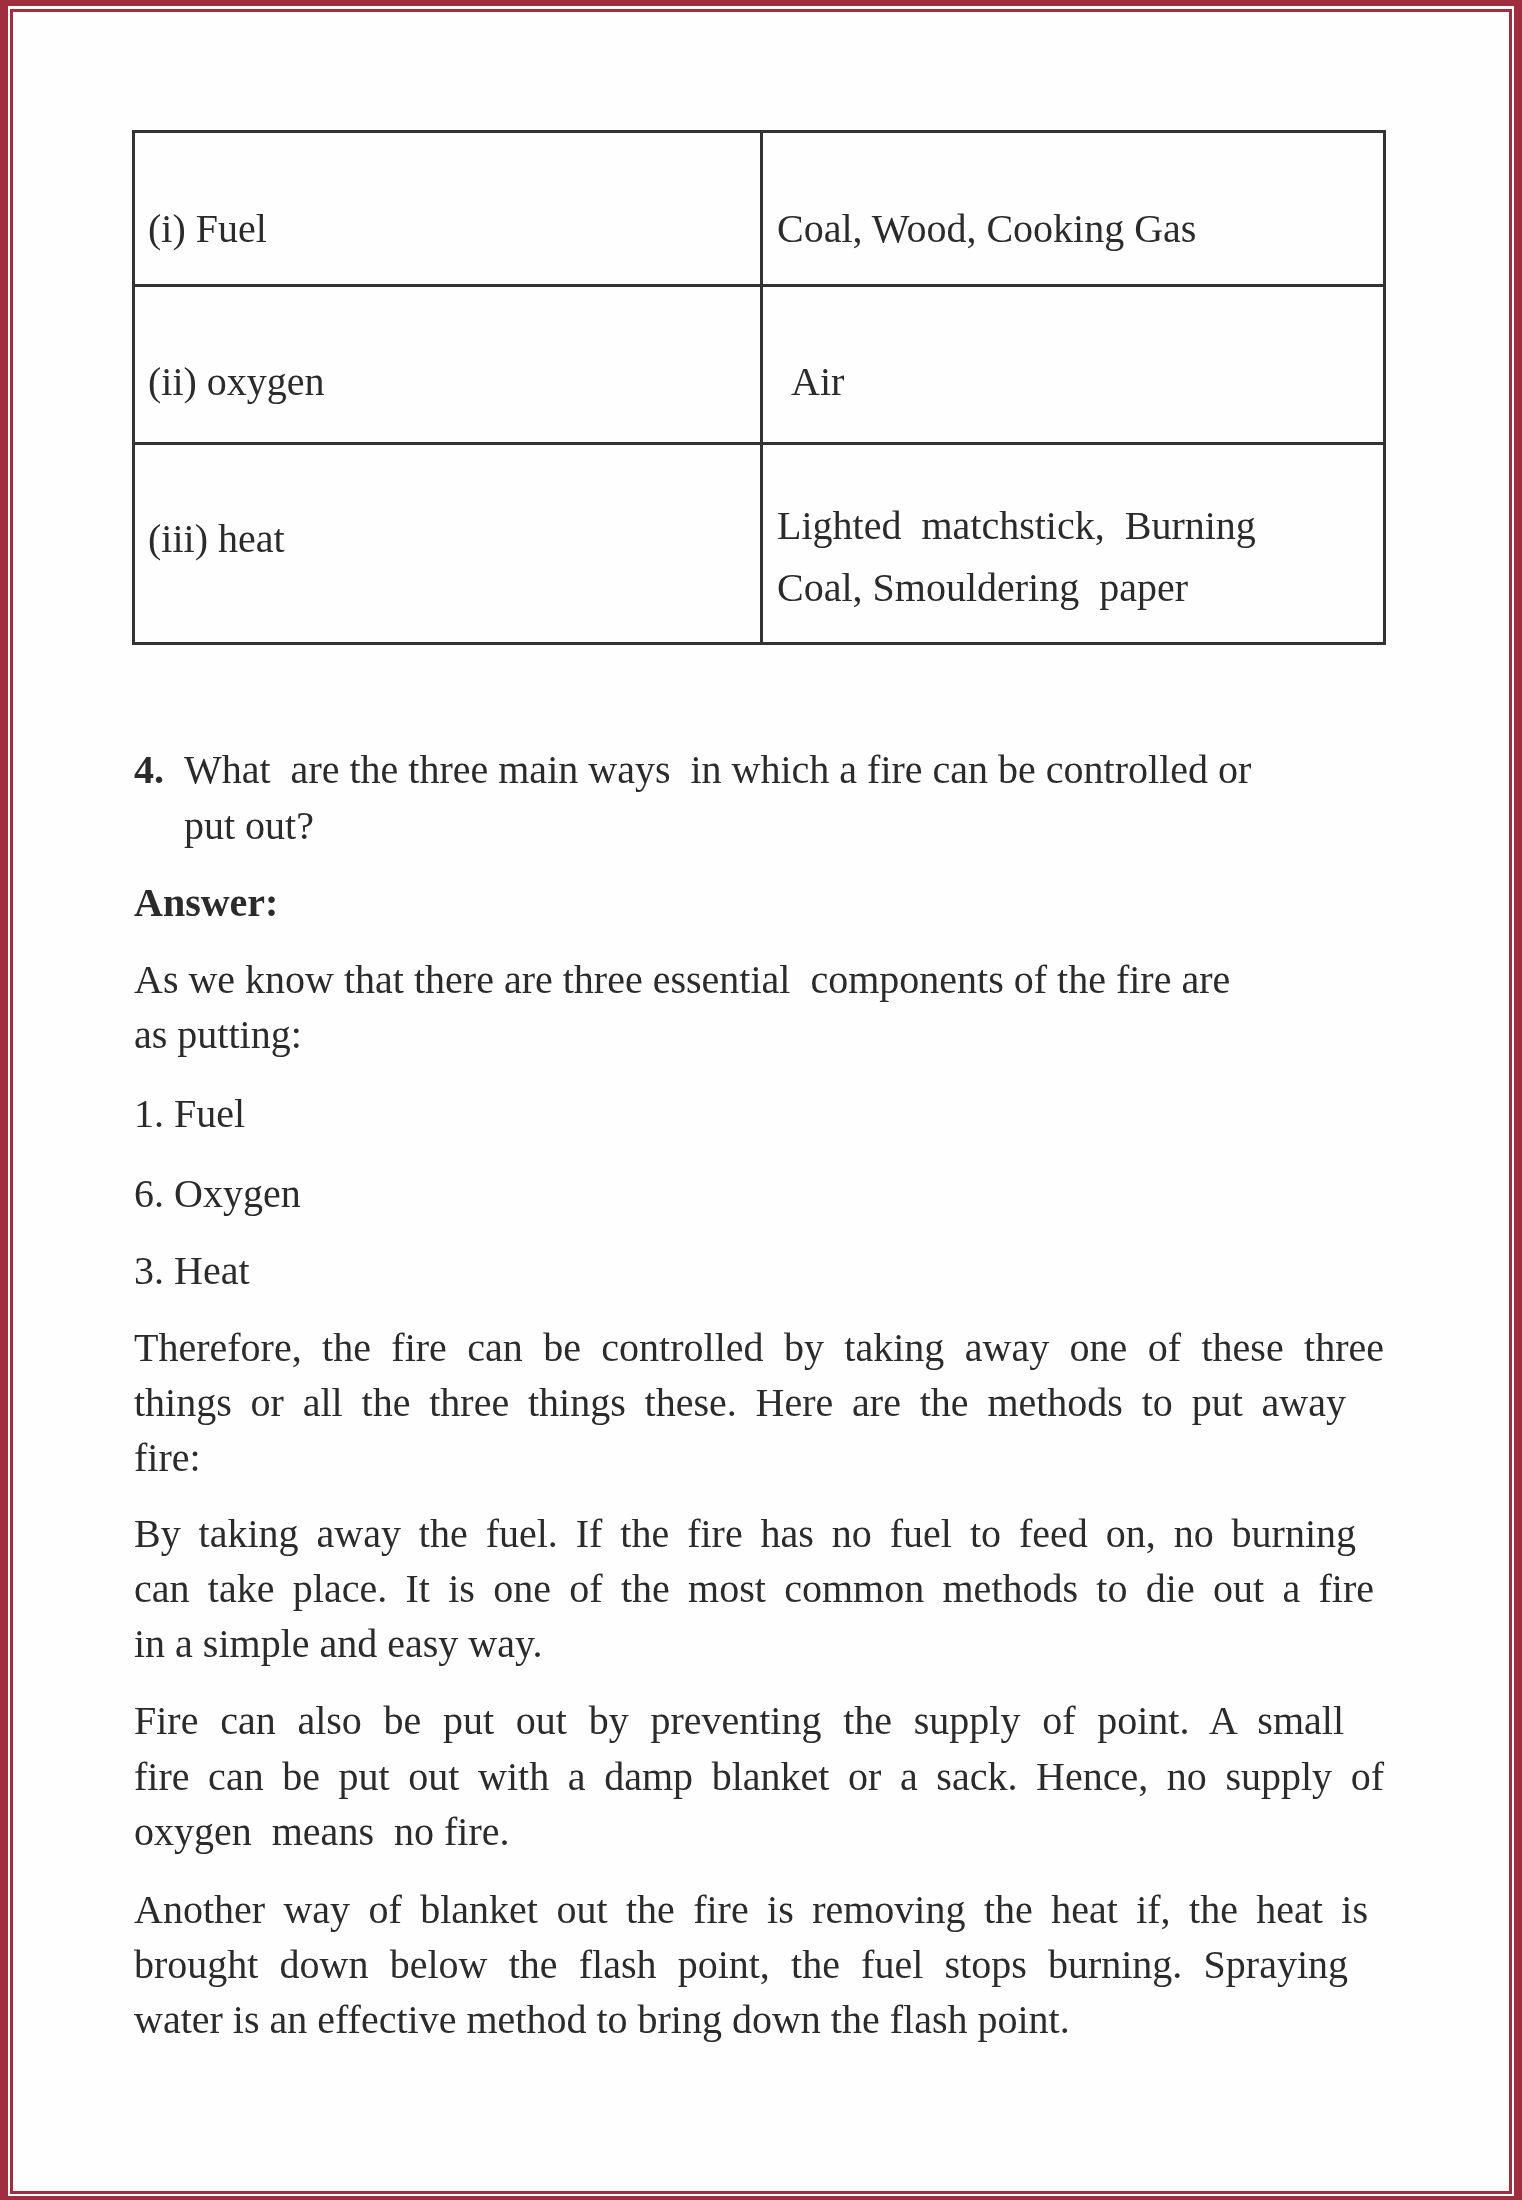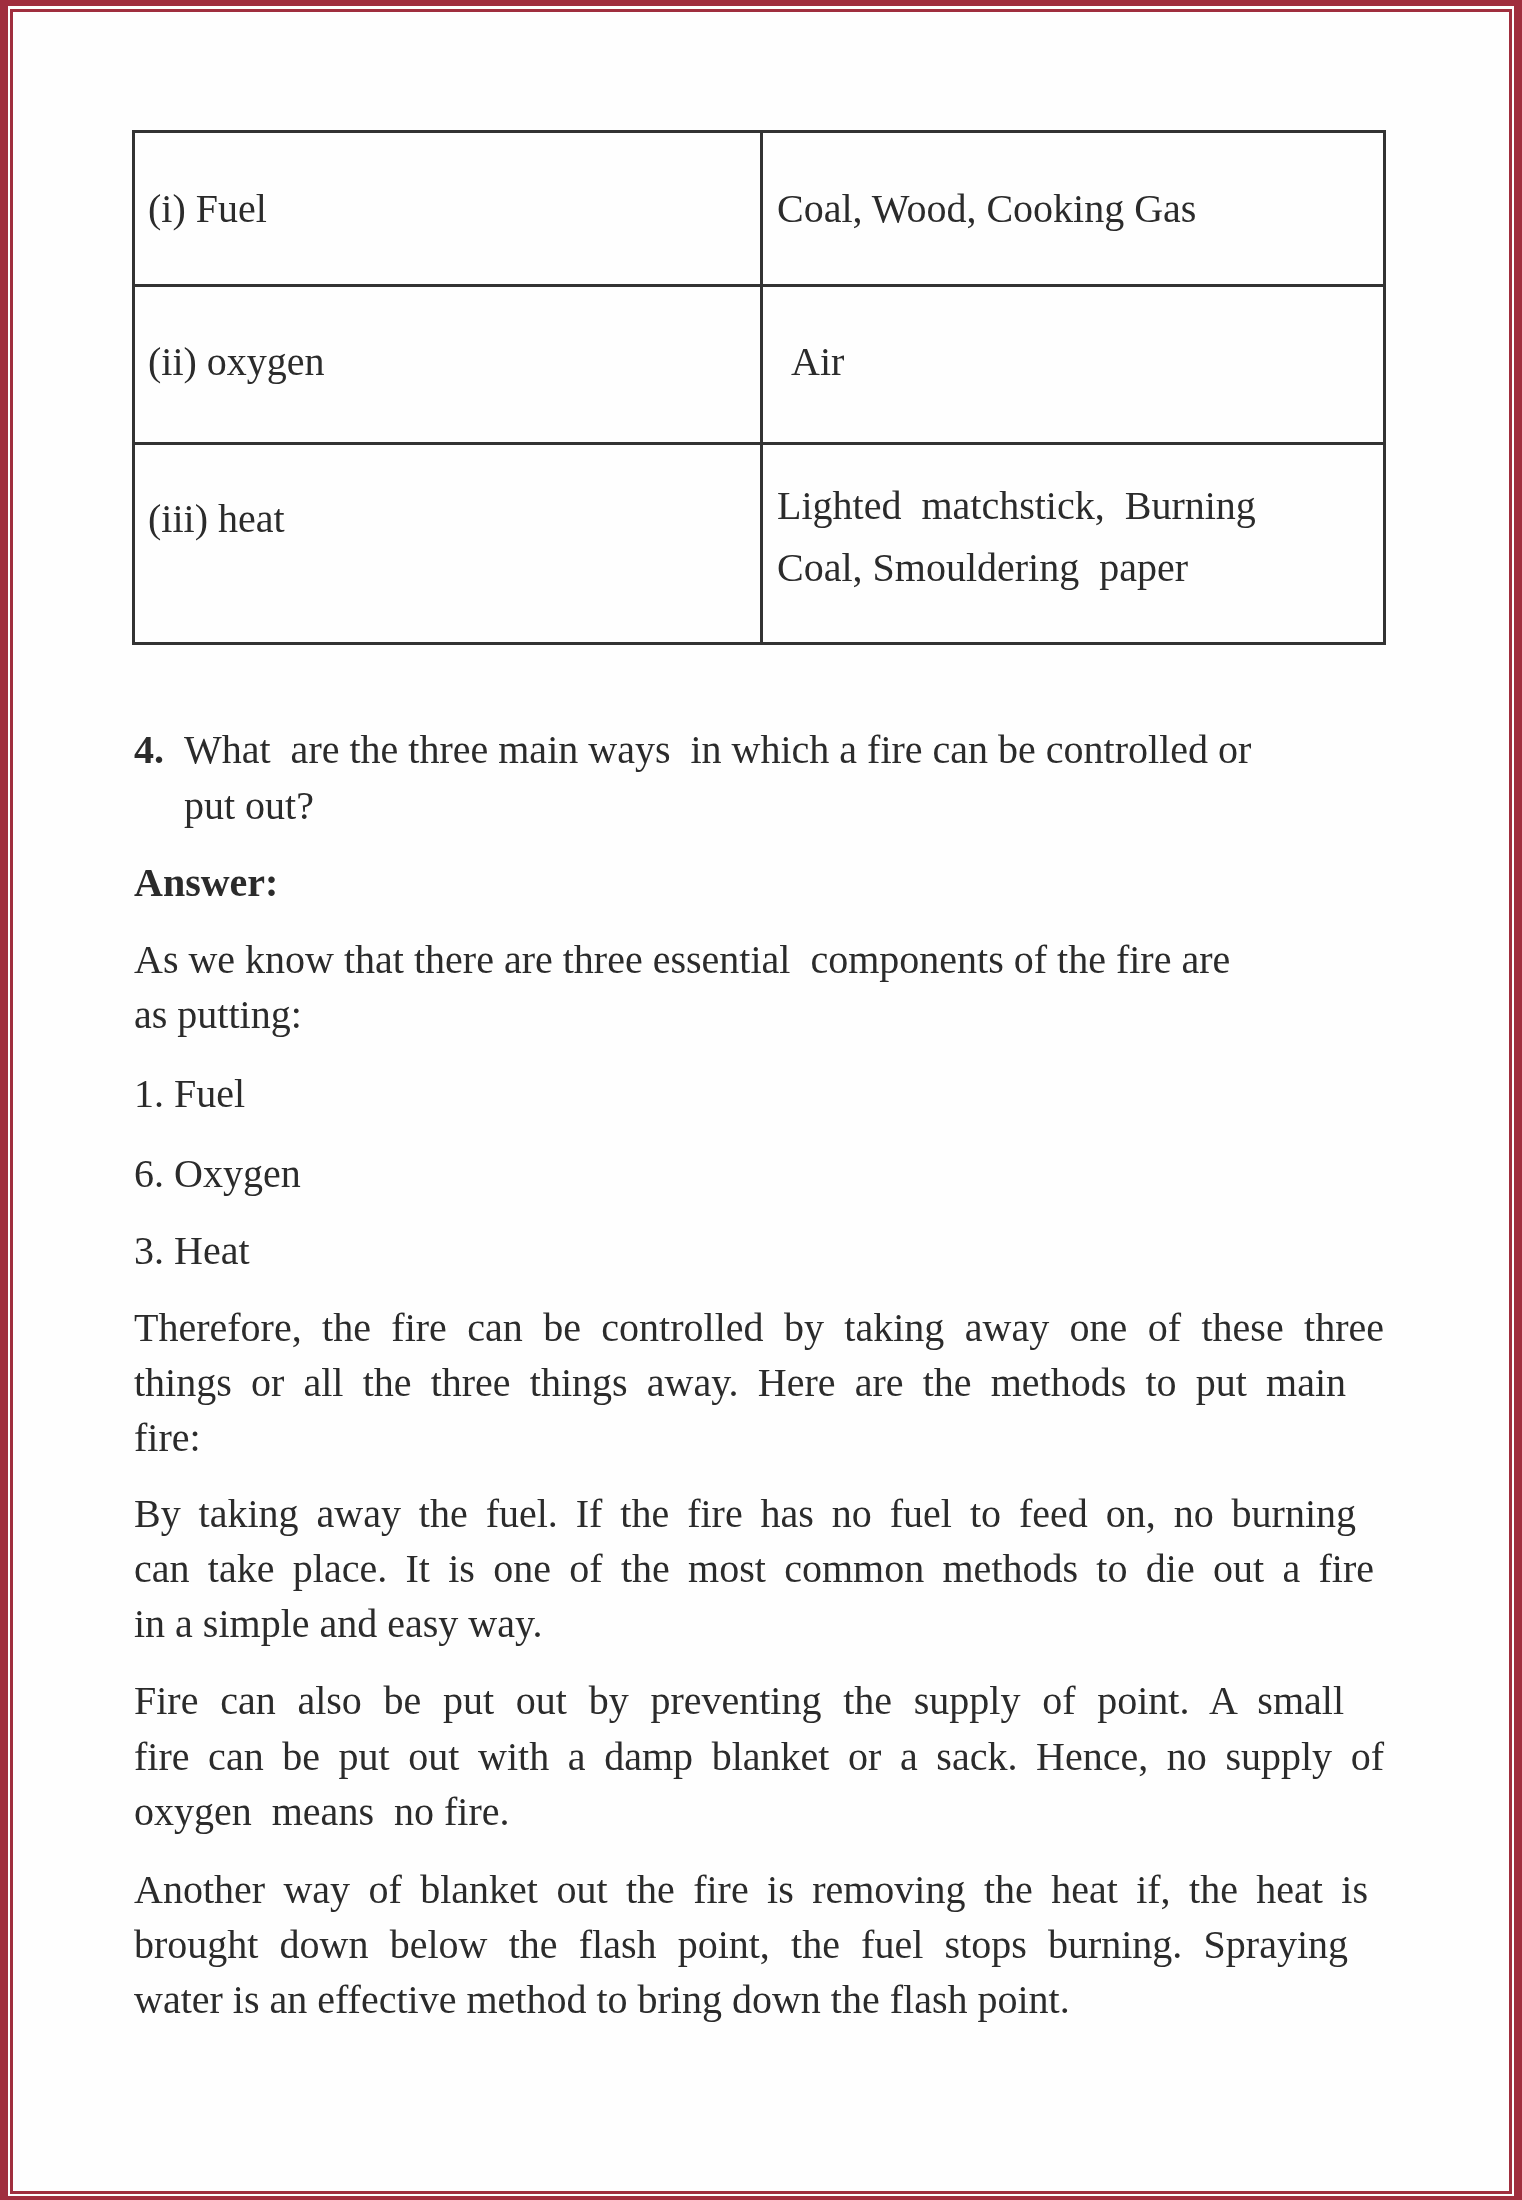--- a/index.html
+++ b/index.html
@@ -6,21 +6,21 @@
   body { width:1522px; height:2200px; position:relative; background:#fefefe; overflow:hidden;
          font-family:"Liberation Serif","DejaVu Serif",serif; color:#2b2b2b; }
   .frame-outer { position:absolute; left:0; top:0; width:1522px; height:2200px; box-sizing:border-box;
                  border:8px solid #a02e3e; border-top-width:6px; border-bottom-width:4px; }
   .frame-inner { position:absolute; left:10px; top:9px; right:10px; bottom:6px; box-sizing:border-box;
                  border:3px solid #a02e3e; }
   .tbl { position:absolute; left:132px; top:130px; width:1254px; height:515px; box-sizing:border-box;
          border:3px solid #333; }
   .hline { position:absolute; left:0; right:0; height:3px; background:#333; }
   .vline { position:absolute; top:0; bottom:0; width:3px; background:#333; }
-  .line { position:absolute; font-size:40px; line-height:40px; white-space:nowrap; }
+  .line { position:absolute; font-size:40px; line-height:40px; white-space:nowrap;margin-top:20px; }
   .j { text-align:justify; text-align-last:justify; white-space:normal; }
   .b { font-weight:bold; }
 </style>
 </head>
 <body>
 
 <div class="frame-outer"></div>
 <div class="frame-inner"></div>
 
 <div class="tbl">
@@ -46,21 +46,21 @@
 <div class="line b" style="left:134px; top:863px">Answer:</div>
 
 <div class="line" style="left:134px; top:940px; white-space:pre">As we know that there are three essential  components of the fire are</div>
 <div class="line" style="left:134px; top:995px">as putting:</div>
 
 <div class="line" style="left:134px; top:1074px">1. Fuel</div>
 <div class="line" style="left:134px; top:1154px">6. Oxygen</div>
 <div class="line" style="left:134px; top:1231px">3. Heat</div>
 
 <div class="line j" style="left:134px; top:1308px; width:1250px">Therefore,  the fire can be controlled by taking away one of these three</div>
-<div class="line j" style="left:134px; top:1363px; width:1212px">things  or all the three things away.  Here are the methods to put main</div>
+<div class="line j" style="left:134px; top:1363px; width:1212px">things  or all the three things these.  Here are the methods to put away</div>
 <div class="line" style="left:134px; top:1418px">fire:</div>
 
 <div class="line j" style="left:134px; top:1494px; width:1222px">By taking away the fuel. If the fire has no fuel to feed on, no burning</div>
 <div class="line j" style="left:134px; top:1549px; width:1240px">can take place.  It is one of the most common methods to die out a fire</div>
 <div class="line" style="left:134px; top:1604px">in a simple and easy way.</div>
 
 <div class="line j" style="left:134px; top:1681px; width:1210px">Fire can also be put out by preventing  the supply of point.  A small</div>
 <div class="line j" style="left:134px; top:1737px; width:1250px">fire can be put out with a damp blanket  or a sack. Hence, no supply of</div>
 <div class="line" style="left:134px; top:1792px; white-space:pre">oxygen  means  no fire.</div>
 

